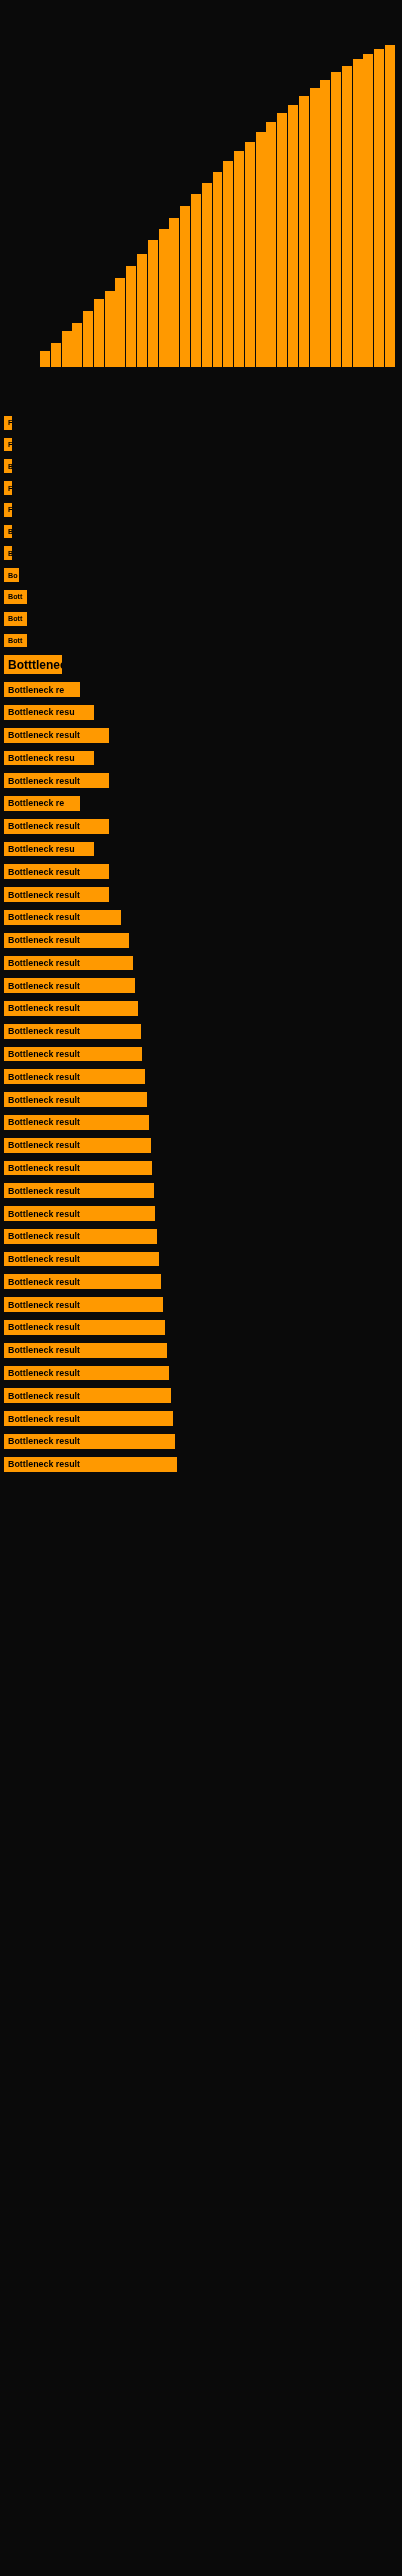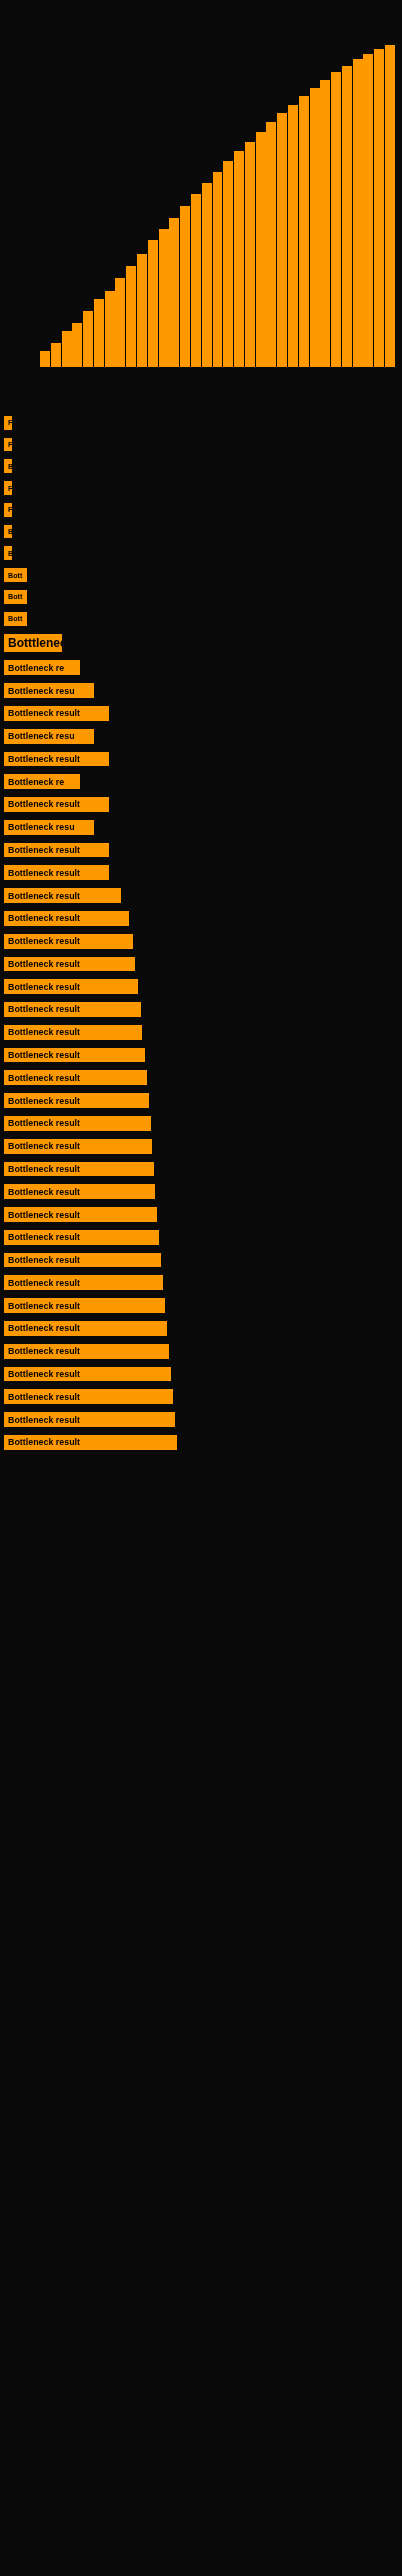--- a/index.html
+++ b/index.html
@@ -199,20 +199,23 @@
       <div class="growing-item">
         <span class="growing-bar-label" style="min-width: 6.4px; max-width: 6.4px; overflow: hidden; font-size: 7.2px;">F</span>
       </div>
       <div class="growing-item">
         <span class="growing-bar-label" style="min-width: 8px; max-width: 8px; overflow: hidden; font-size: 7.2px;">B</span>
       </div>
       <div class="growing-item">
         <span class="growing-bar-label" style="min-width: 8px; max-width: 8px; overflow: hidden; font-size: 7.2px;">B</span>
       </div>
       <div class="growing-item">
+        <span class="growing-bar-label" style="min-width: 14.5px; max-width: 14.5px; overflow: hidden; font-size: 7.2px;">Bo</span>
+      </div>
+      <div class="growing-item">
         <span class="growing-bar-label" style="min-width: 22.5px; max-width: 22.5px; overflow: hidden; font-size: 7.2px;">Bott</span>
       </div>
       <div class="growing-item">
         <span class="growing-bar-label" style="min-width: 22.5px; max-width: 22.5px; overflow: hidden; font-size: 7.2px;">Bott</span>
       </div>
       <div class="growing-item">
         <span class="growing-bar-label" style="min-width: 22.5px; max-width: 22.5px; overflow: hidden; font-size: 7.2px;">Bott</span>
       </div>
       <div class="growing-item">
         <span class="growing-bar-label" style="min-width: 58px; max-width: 58px; overflow: hidden; font-size: 12px;">Botttlenec</span>

